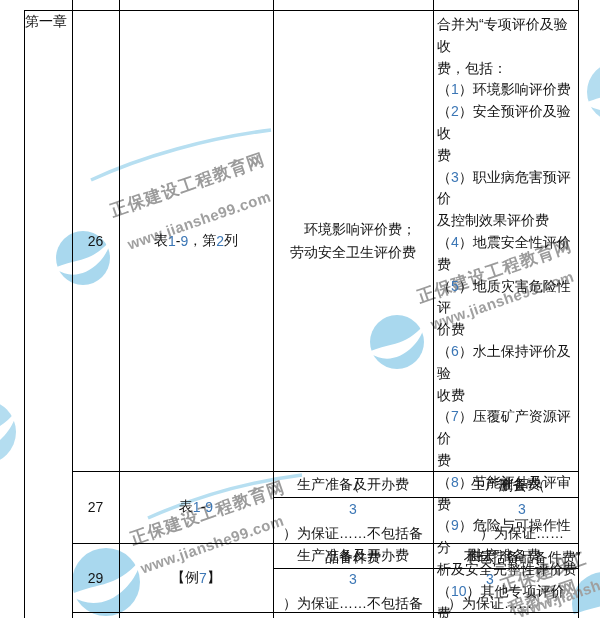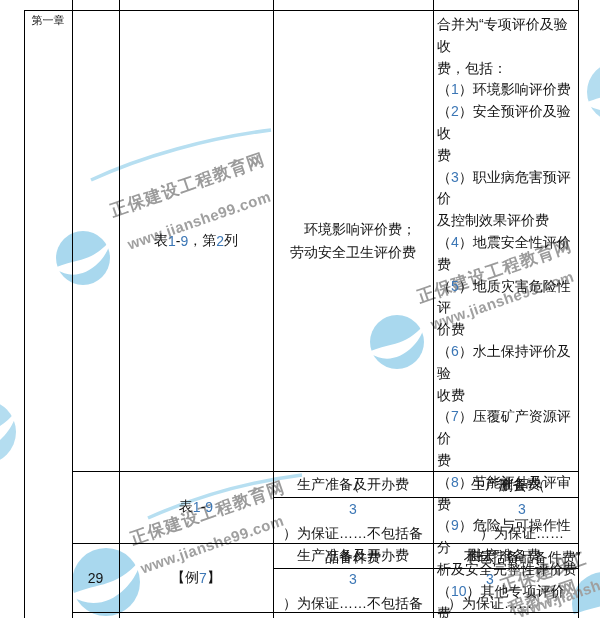--- a/index.html
+++ b/index.html
@@ -9,21 +9,21 @@
   .vl,.hl{position:absolute;background:#000;z-index:20;}
   .vl{width:1px;}
   .hl{height:1px;}
   
   .cell{position:absolute;z-index:30;font-size:14px;color:#141414;}
   .cc{display:flex;align-items:center;justify-content:center;text-align:center;}
   .col{display:flex;flex-direction:column;align-items:center;justify-content:center;text-align:center;}
   .corr-list{line-height:21.8px;text-align:left;}
   .lh23{line-height:23px;}
   .lh22{line-height:24px;}
-  .chapter{font-size:11px;text-align:center;}
+  .chapter{font-size:14px;}
   .digit{color:var(--accent,#3b76b5);}
   
   .wm{position:absolute;z-index:10;pointer-events:none;}
   .wm-brand{color:#9b9b9b;font-weight:bold;font-size:17px;letter-spacing:1px;white-space:nowrap;
             transform:rotate(-19deg);transform-origin:0 50%;}
   .wm-url{color:#a0a0a0;font-weight:bold;font-size:15px;letter-spacing:.5px;white-space:nowrap;
           transform:rotate(-19deg);transform-origin:0 50%;}
   .wm-logo svg{display:block;}
 </style>
 </head>
@@ -100,24 +100,26 @@
 
   <div class="hl" style="left:24px;top:10px;width:555px;"></div>
   <div class="hl" style="left:72px;top:471px;width:506px;"></div>
   <div class="hl" style="left:273px;top:497px;width:305px;"></div>
   <div class="hl" style="left:72px;top:543px;width:506px;"></div>
   <div class="hl" style="left:273px;top:568px;width:305px;"></div>
   <div class="hl" style="left:72px;top:612px;width:506px;"></div>
 
   <div class="cell chapter" style="left: 25px; top: 13px; width: 46px; white-space: pre-line;">第一章</div>
 
+  <div class="cell cc" style="left: 73px; top: 11px; width: 45px; height: 459px; white-space: pre-line;">26</div>
   <div class="cell cc" style="left:120px;top:11px;width:152px;height:459px;">表<span class="digit">1</span>-<span class="digit">9</span>，第<span class="digit">2</span>列</div>
   <div class="cell col lh23" style="left:274px;top:11px;width:158px;height:459px;text-align:right;">环境影响评价费；<br>劳动安全卫生评价费</div>
   <div class="cell corr-list" style="left:437px;top:14px;width:140px;height:455px;">合并为“专项评价及验收<br>费，包括：<br>（<span class="digit">1</span>）环境影响评价费<br>（<span class="digit">2</span>）安全预评价及验收<br>费<br>（<span class="digit">3</span>）职业病危害预评价<br>及控制效果评价费<br>（<span class="digit">4</span>）地震安全性评价费<br>（<span class="digit">5</span>）地质灾害危险性评<br>价费<br>（<span class="digit">6</span>）水土保持评价及验<br>收费<br>（<span class="digit">7</span>）压覆矿产资源评价<br>费<br>（<span class="digit">8</span>）节能评估及评审费<br>（<span class="digit">9</span>）危险与可操作性分<br>析及安全完整性评价费<br>（<span class="digit">10</span>）其他专项评价费<br>（重大投资项目社会稳定<br>风险评估、防洪评价<br>等）”</div>
 
+  <div class="cell cc" style="left: 73px; top: 472px; width: 45px; height: 70px; white-space: pre-line;">27</div>
   <div class="cell cc" style="left:120px;top:472px;width:152px;height:70px;">表<span class="digit">1</span>-<span class="digit">9</span></div>
   <div class="cell cc" style="left: 274px; top: 472px; width: 158px; height: 25px; white-space: pre-line;">生产准备及开办费</div>
   <div class="cell cc" style="left: 434px; top: 472px; width: 144px; height: 25px; white-space: pre-line;">生产准备费</div>
   <div class="cell col lh22" style="left:274px;top:498px;width:158px;height:45px;">（<span class="digit">3</span>）为保证……不包括备<br>品备件费</div>
   <div class="cell col lh22" style="left:450px;top:498px;width:144px;height:45px;">删去“（<span class="digit">3</span>）为保证……<br>不包括备品备件费”</div>
 
   <div class="cell cc" style="left: 73px; top: 543px; width: 45px; height: 69px; white-space: pre-line;">29</div>
   <div class="cell cc" style="left:120px;top:543px;width:152px;height:69px;">【例<span class="digit">7</span>】</div>
   <div class="cell cc" style="left: 274px; top: 543px; width: 158px; height: 25px; white-space: pre-line;">生产准备及开办费</div>
   <div class="cell cc" style="left: 434px; top: 543px; width: 144px; height: 25px; white-space: pre-line;">生产准备费</div>

